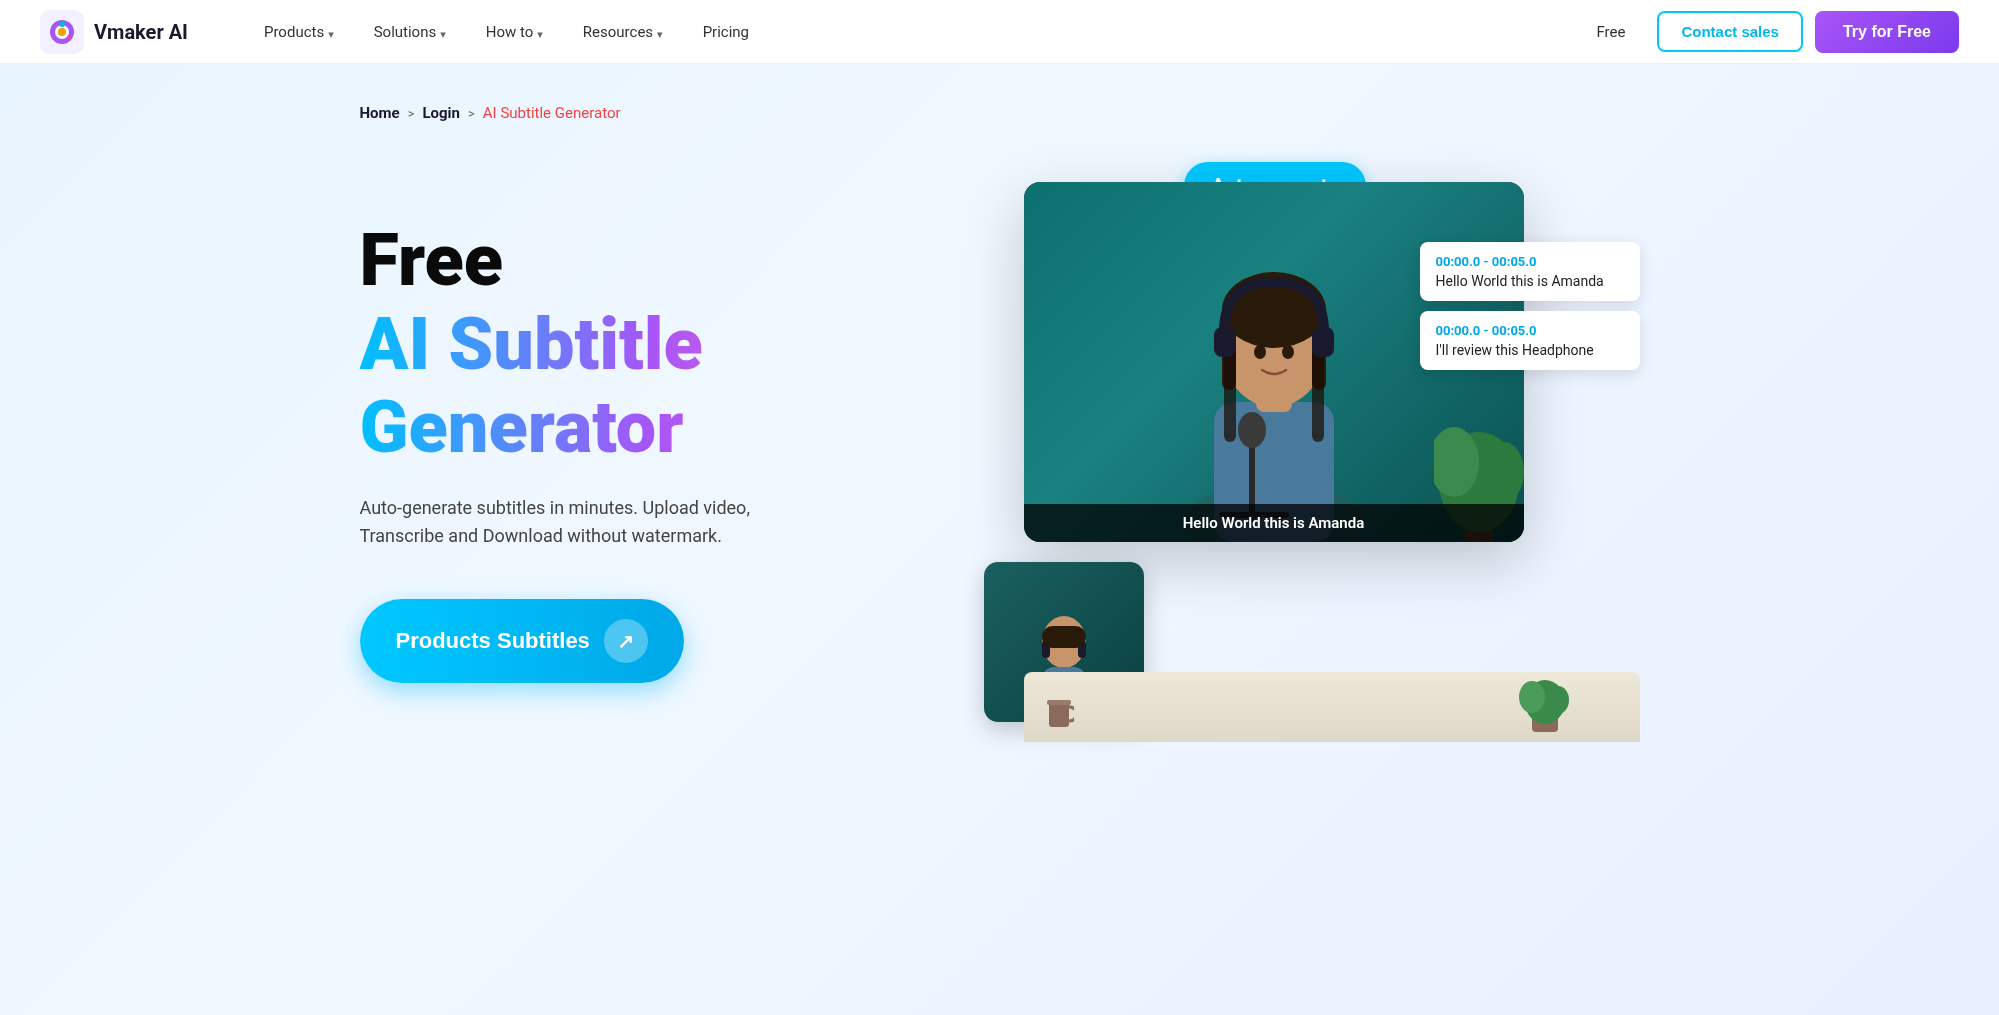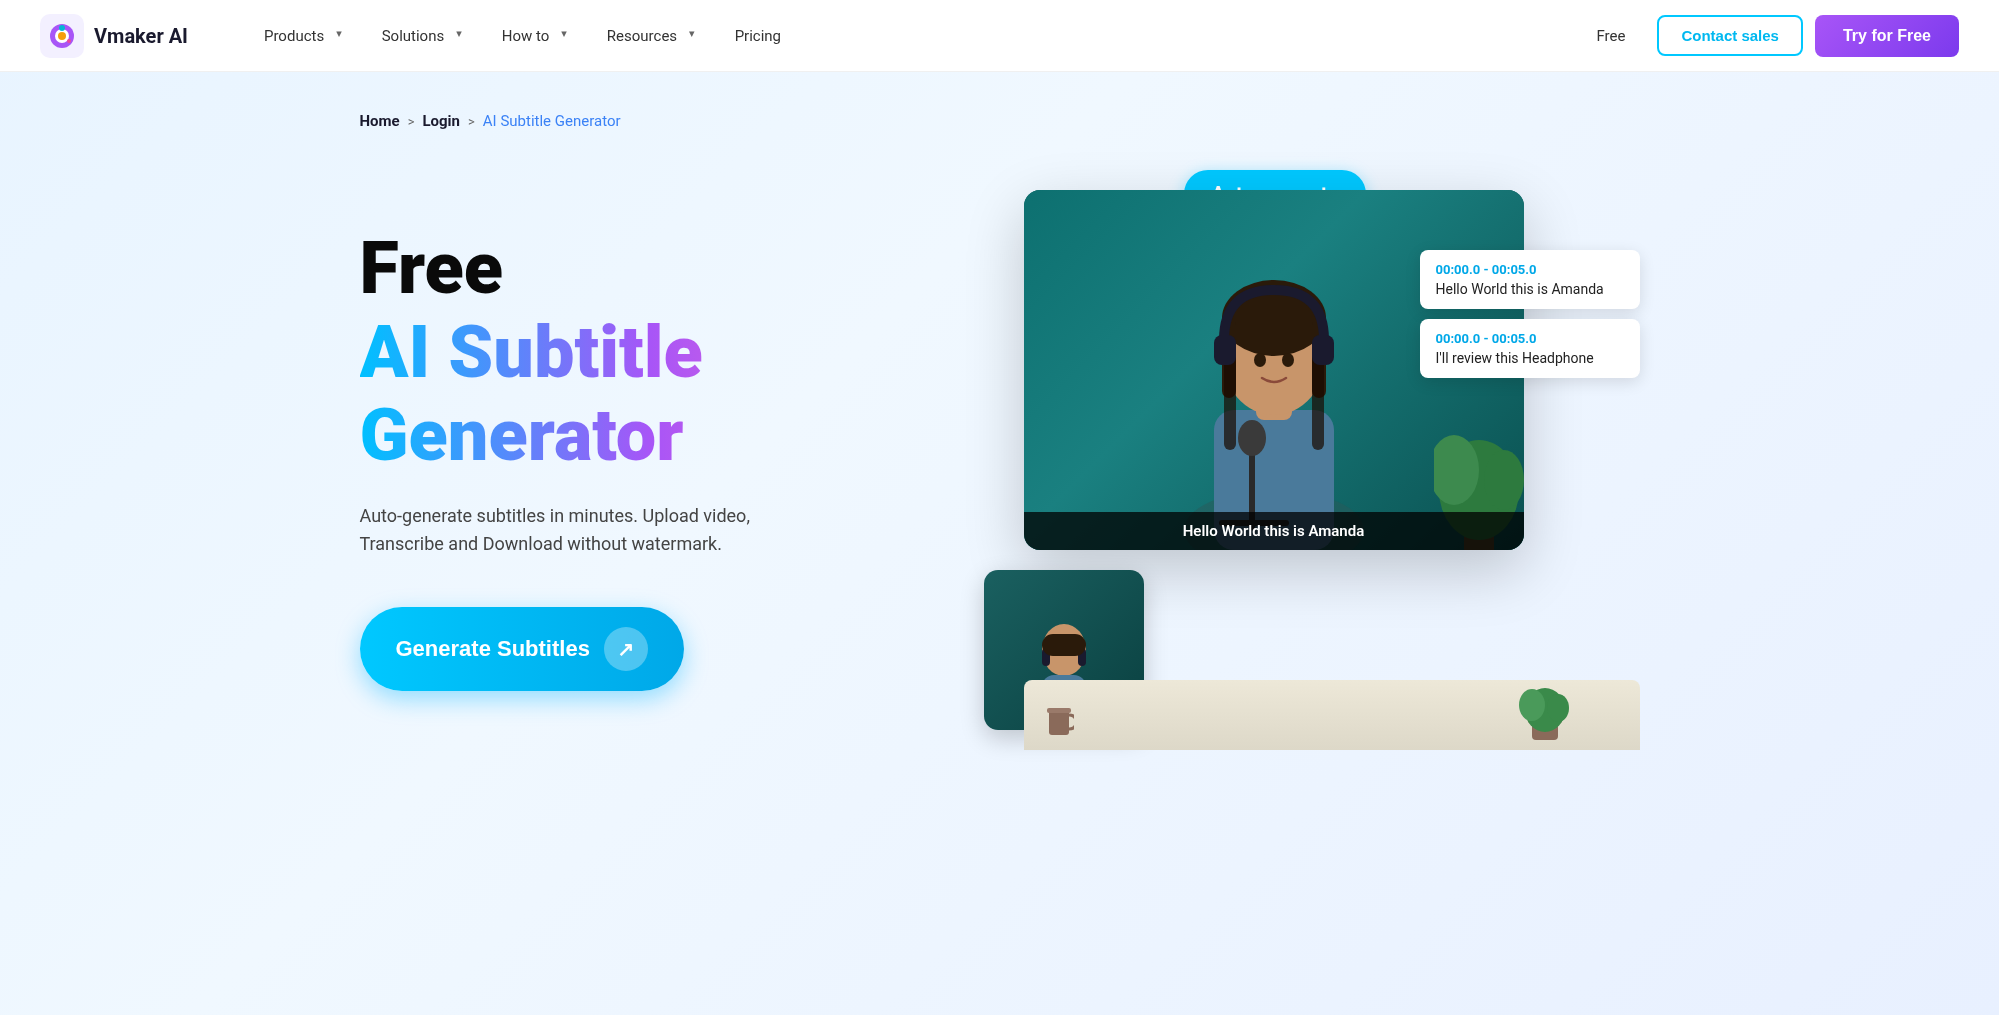--- a/index.html
+++ b/index.html
@@ -8,21 +8,21 @@
       background: linear-gradient(135deg, #e8f4ff 0%, #f0f8ff 40%, #e8f0ff 100%);
       min-height: 100vh;
       overflow-x: hidden;
     }
 
     
     .navbar {
       display: flex;
       align-items: center;
       padding: 0 40px;
-      height: 72px;
+      height: 64px;
       background: #fff;
       border-bottom: 1px solid #f0f0f0;
       position: sticky;
       top: 0;
       z-index: 100;
     }
     .logo-area {
       display: flex;
       align-items: center;
       gap: 10px;
@@ -39,22 +39,22 @@
       color: #1a1a2e;
     }
     .nav-links {
       display: flex;
       align-items: center;
       gap: 8px;
       flex: 1;
     }
     .nav-item {
       display: flex;
-      align-items: flex-start;
-      gap: 12px;
+      align-items: flex-end;
+      gap: 4px;
       padding: 8px 16px;
       font-size: 15px;
       color: #333;
       cursor: pointer;
       border-radius: 6px;
       white-space: nowrap;
     }
     .nav-chevron {
       font-size: 11px;
       color: #666;
@@ -117,21 +117,21 @@
     .breadcrumb-sep {
       color: #666;
       font-size: 13px;
     }
     .breadcrumb-tools {
       font-weight: 700;
       color: #1a1a2e;
       cursor: pointer;
     }
     .breadcrumb-current {
-      color: #3b82f6;
+      color: #ef4444;
     }
 
     
     .hero {
       display: flex;
       align-items: center;
       justify-content: space-between;
       gap: 44px;
     }
     .hero-left {
@@ -358,21 +358,21 @@
   <div class="hero">
 
     <div class="hero-left">
       <div class="hero-title-free">Free</div>
       <div class="hero-title-gradient">
         <span>AI Subtitle</span><br>
         <span>Generator</span>
       </div>
       <p class="hero-description">Auto-generate subtitles in minutes. Upload video,<br>Transcribe and Download without watermark.</p>
       <button class="generate-btn">
-        <span>Generate Subtitles</span>
+        <span>Products Subtitles</span>
         <span class="generate-btn-arrow">↗</span>
       </button>
     </div>
 
     <div class="hero-right">
 
       <div class="auto-generate-badge">Auto generate</div>
 
       <div class="video-card-main">
         <div class="video-bg">

